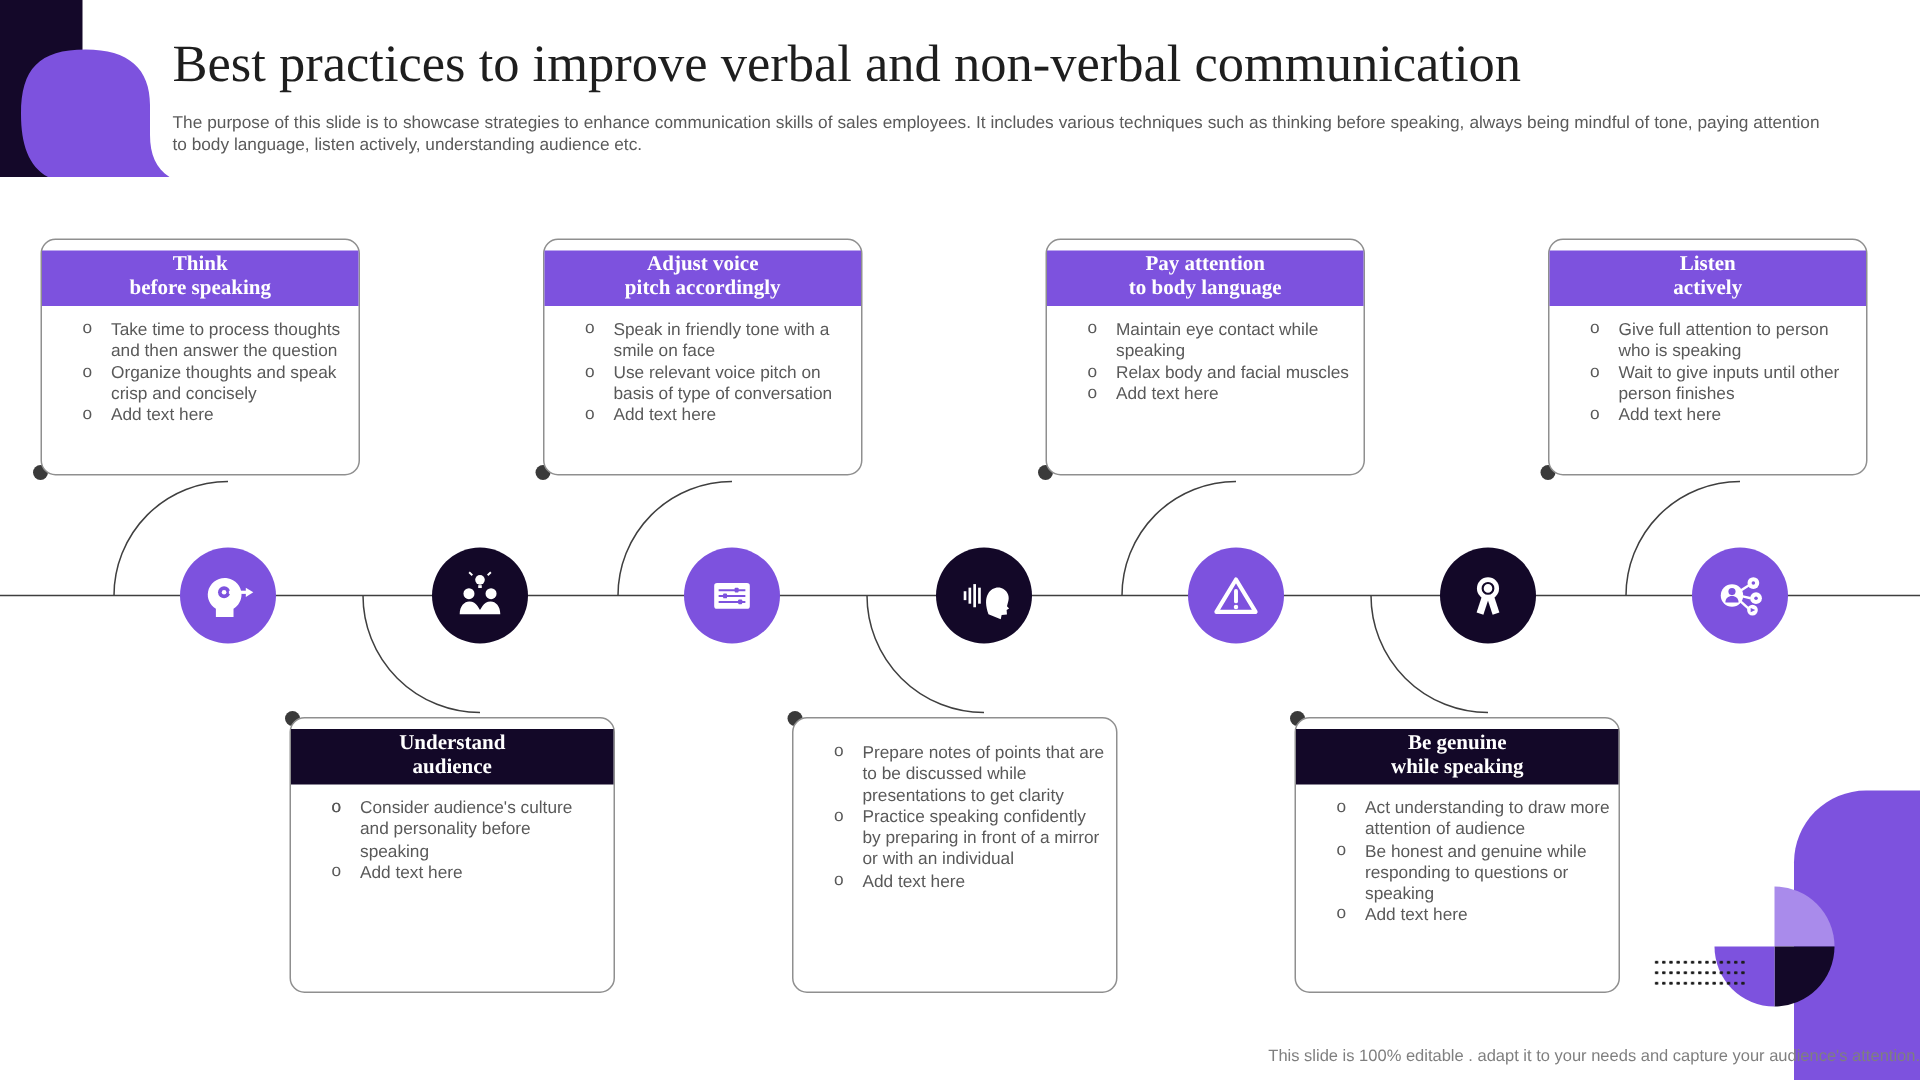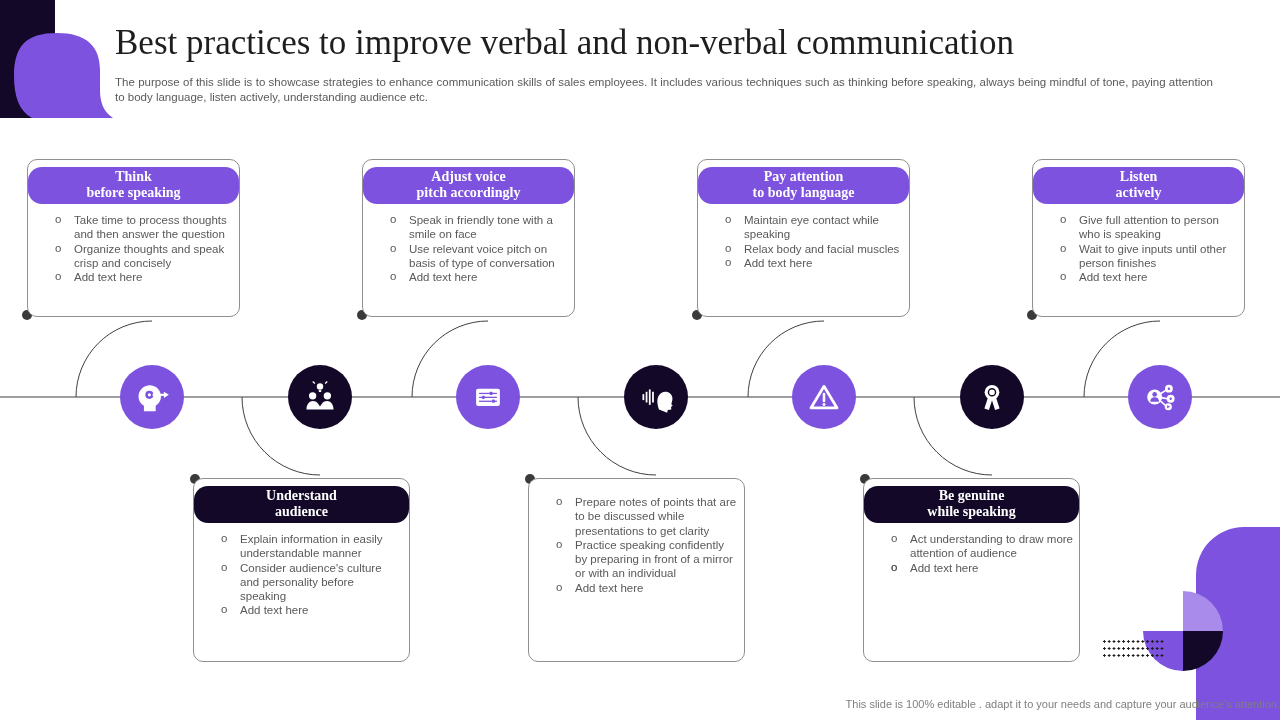--- a/index.html
+++ b/index.html
@@ -19,21 +19,21 @@
 
   
   .node { position:absolute; top:365px; width:64px; height:64px; border-radius:50%; display:flex; align-items:center; justify-content:center; }
   .node.purple { background:#7D52DE; }
   .node.dark { background:#130828; }
 
   
   .card { position:absolute; background:#fff; border:1px solid #8f8f8f; border-radius:10px; padding-top:7px; }
   .card-top { top:159px; width:213px; height:158px; }
   .card-bottom { top:478px; width:217px; height:184px; }
-  .card-header { width:100%; color:#ffffff; text-align:center; font-family:"Liberation Serif","DejaVu Serif",serif; font-weight:bold; font-size:14px; line-height:16px; padding:2px 2px 3px; white-space:pre-line;border-radius:14px; }
+  .card-header { width:100%; color:#ffffff; text-align:center; font-family:"Liberation Serif","DejaVu Serif",serif; font-weight:bold; font-size:14px; line-height:16px; padding:2px 2px 3px; white-space:pre-line; }
   .card-header.purple { background:#7D52DE; }
   .card-header.dark { background:#130828; }
   .card-bullets { list-style:none; margin-top:9px; padding-right:6px; }
   .card-bullets li { position:relative; padding-left:46px; font-size:11.5px; line-height:14.3px; color:#595959; }
   .card-bullets .marker { position:absolute; left:27px; top:-1px; }
 
   
   .footer-note { position:absolute; left:0; top:698px; width:100%; text-align:right; font-size:11px; color:#7f7f7f; }
 
   
@@ -191,38 +191,38 @@
       <li><span class="marker">o</span><span>Give full attention to person who is speaking</span></li>
       <li><span class="marker">o</span><span>Wait to give inputs until other person finishes</span></li>
       <li><span class="marker">o</span><span>Add text here</span></li>
     </ul>
   </div>
 
   <div class="card card-bottom" style="left:193px">
     <div class="card-header dark">Understand
 audience</div>
     <ul class="card-bullets">
-      <li><span class="marker">o</span><span>Explain information in easily understandable manner</span></li>
+      <li><span class="marker">o</span></li>
       <li><span class="marker">o</span><span>Consider audience's culture and personality before speaking</span></li>
       <li><span class="marker">o</span><span>Add text here</span></li>
     </ul>
   </div>
   <div class="card card-bottom" style="left:528px">
     <ul class="card-bullets">
       <li><span class="marker">o</span><span>Prepare notes of points that are to be discussed while presentations to get clarity</span></li>
       <li><span class="marker">o</span><span>Practice speaking confidently by preparing in front of a mirror or with an individual</span></li>
       <li><span class="marker">o</span><span>Add text here</span></li>
     </ul>
   </div>
   <div class="card card-bottom" style="left:863px">
     <div class="card-header dark">Be genuine
 while speaking</div>
     <ul class="card-bullets">
       <li><span class="marker">o</span><span>Act understanding to draw more attention of audience</span></li>
-      <li><span class="marker">o</span></li>
+      <li><span class="marker">o</span><span>Be honest and genuine while responding to questions or speaking</span></li>
       <li><span class="marker">o</span><span>Add text here</span></li>
     </ul>
   </div>
 
   <div class="br-shape"></div>
   <svg class="br-disc" width="82" height="82" viewBox="0 0 82 82">
     <path d="M41 41 L41 1 A40 40 0 0 1 81 41 Z" fill="#A98BEB"></path>
     <path d="M41 41 L81 41 A40 40 0 0 1 41 81 Z" fill="#130828"></path>
     <path d="M41 41 L41 81 A40 40 0 0 1 1 41 Z" fill="#7D52DE"></path>
   </svg>

